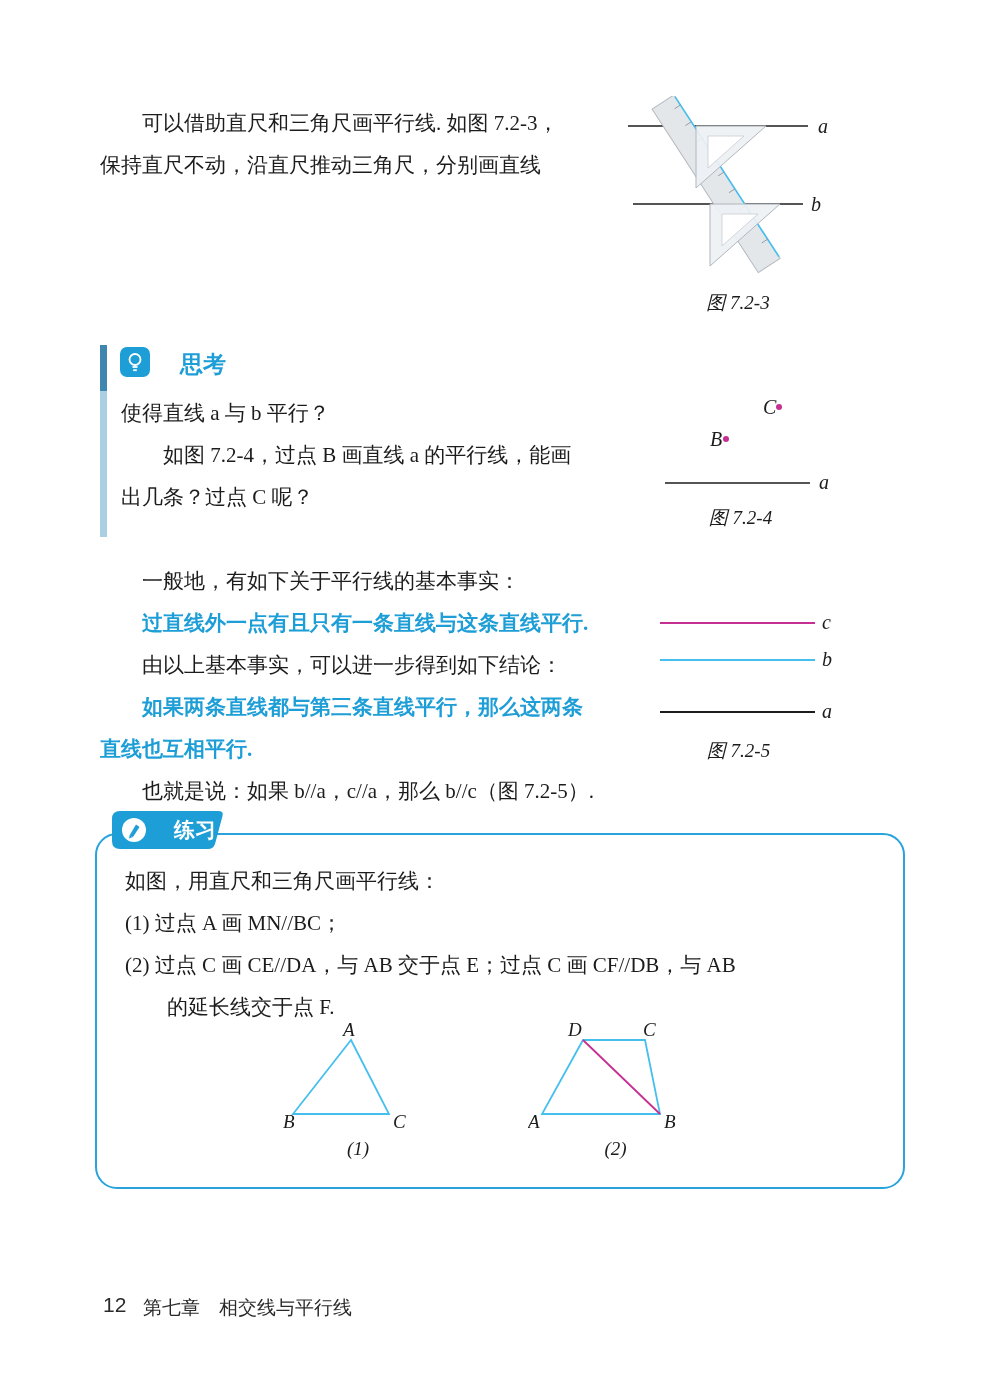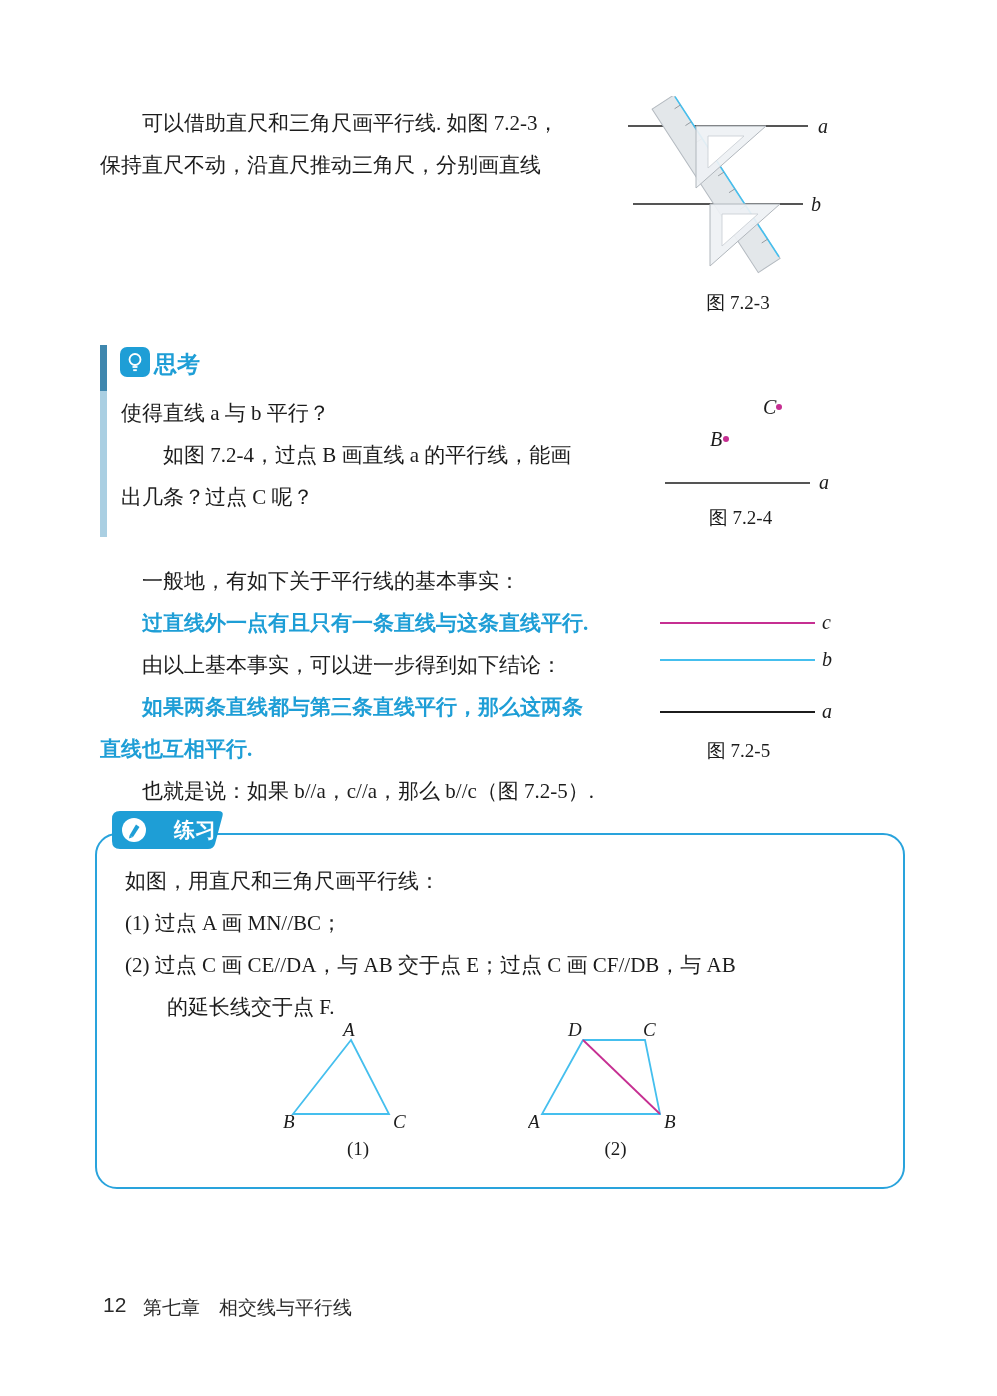--- a/index.html
+++ b/index.html
@@ -4,21 +4,21 @@
 <style>
   html,body { margin:0; padding:0; background:#ffffff; }
   .page {
     position:relative; width:997px; height:1396px; background:#ffffff;
     font-family:"Liberation Serif", serif; color:#1c1c1c; overflow:hidden;
   }
   .tl { position:relative; font-size:21px; line-height:42px; white-space:nowrap; }
   .indent { padding-left:42px; }
   .blue-bold { color:#1e9ed6; font-weight:bold; }
   .abs { position:absolute; }
-  .caption { font-size:19px; text-align:center; white-space:nowrap; }
+  .caption { font-size:19px; text-align:center; white-space:nowrap;font-style:italic; }
   .var { font-style:italic; font-family:"Liberation Serif", serif; }
   .sec-title { font-family:"Liberation Sans", sans-serif; font-weight:bold; font-size:23px; color:#1e9ed6; }
   .think-bar-dark { position:absolute; left:100px; top:345px; width:7px; height:46px; background:#3f87ae; }
   .think-bar-light { position:absolute; left:100px; top:391px; width:7px; height:146px; background:#aacfe2; }
   .exercise-box {
     position:absolute; left:95px; top:833px; width:806px; height:352px;
     border:2px solid #29a3dc; border-radius:22px; background:#ffffff;
   }
   .exercise-tab { position:absolute; left:112px; top:811px; width:112px; height:38px; }
   .exercise-tab .tab-label {
@@ -77,21 +77,21 @@
 
   <div class="abs" style="left:120px; top:347px;">
     <span style="display:inline-block; vertical-align:middle;">
       <svg width="30" height="30">
         <rect width="30" height="30" rx="7" fill="#1e9ed6"></rect>
         <circle cx="15" cy="12.5" r="5.5" fill="none" stroke="#ffffff" stroke-width="1.8"></circle>
         <line x1="12.5" y1="20" x2="17.5" y2="20" stroke="#ffffff" stroke-width="1.8"></line>
         <line x1="13.2" y1="23.2" x2="16.8" y2="23.2" stroke="#ffffff" stroke-width="1.8"></line>
       </svg>
     </span>
-    <span class="sec-title" style="vertical-align:middle; margin-left:0;">思考</span>
+    <span class="sec-title" style="vertical-align:middle; margin-left:26px;">思考</span>
   </div>
 
   <div class="abs" style="left:121px; top:392px; width:510px;">
     <div class="tl">使得直线 a 与 b 平行？</div>
     <div class="tl indent">如图 7.2-4，过点 B 画直线 a 的平行线，能画</div>
     <div class="tl">出几条？过点 C 呢？</div>
   </div>
 
   <div class="abs" style="left:655px; top:390px;">
     <svg width="180" height="105">

